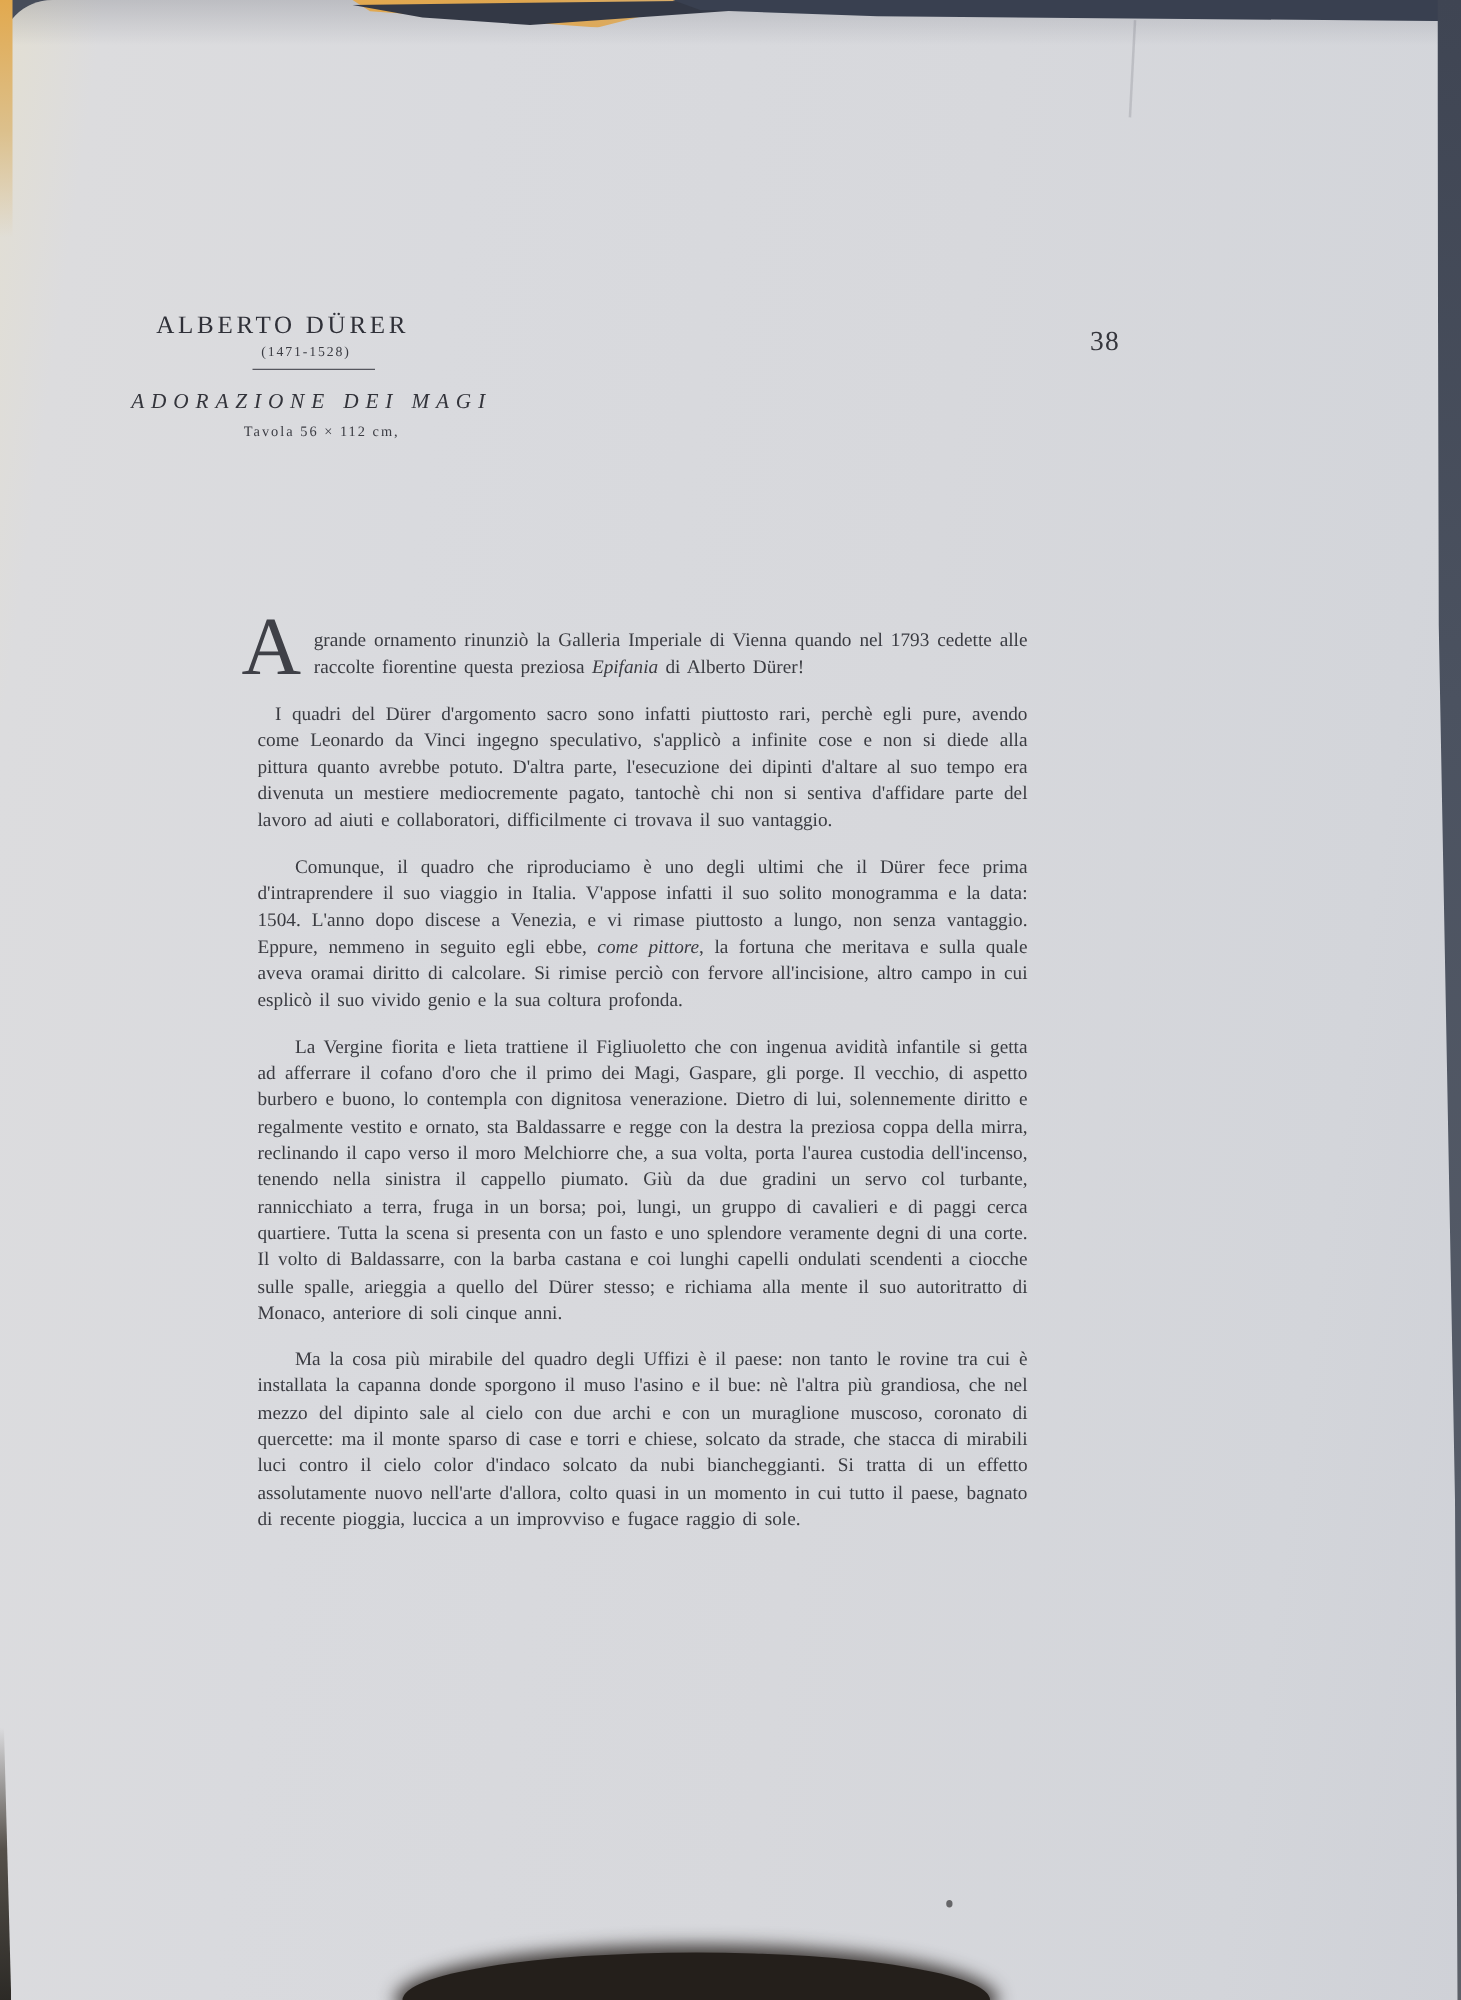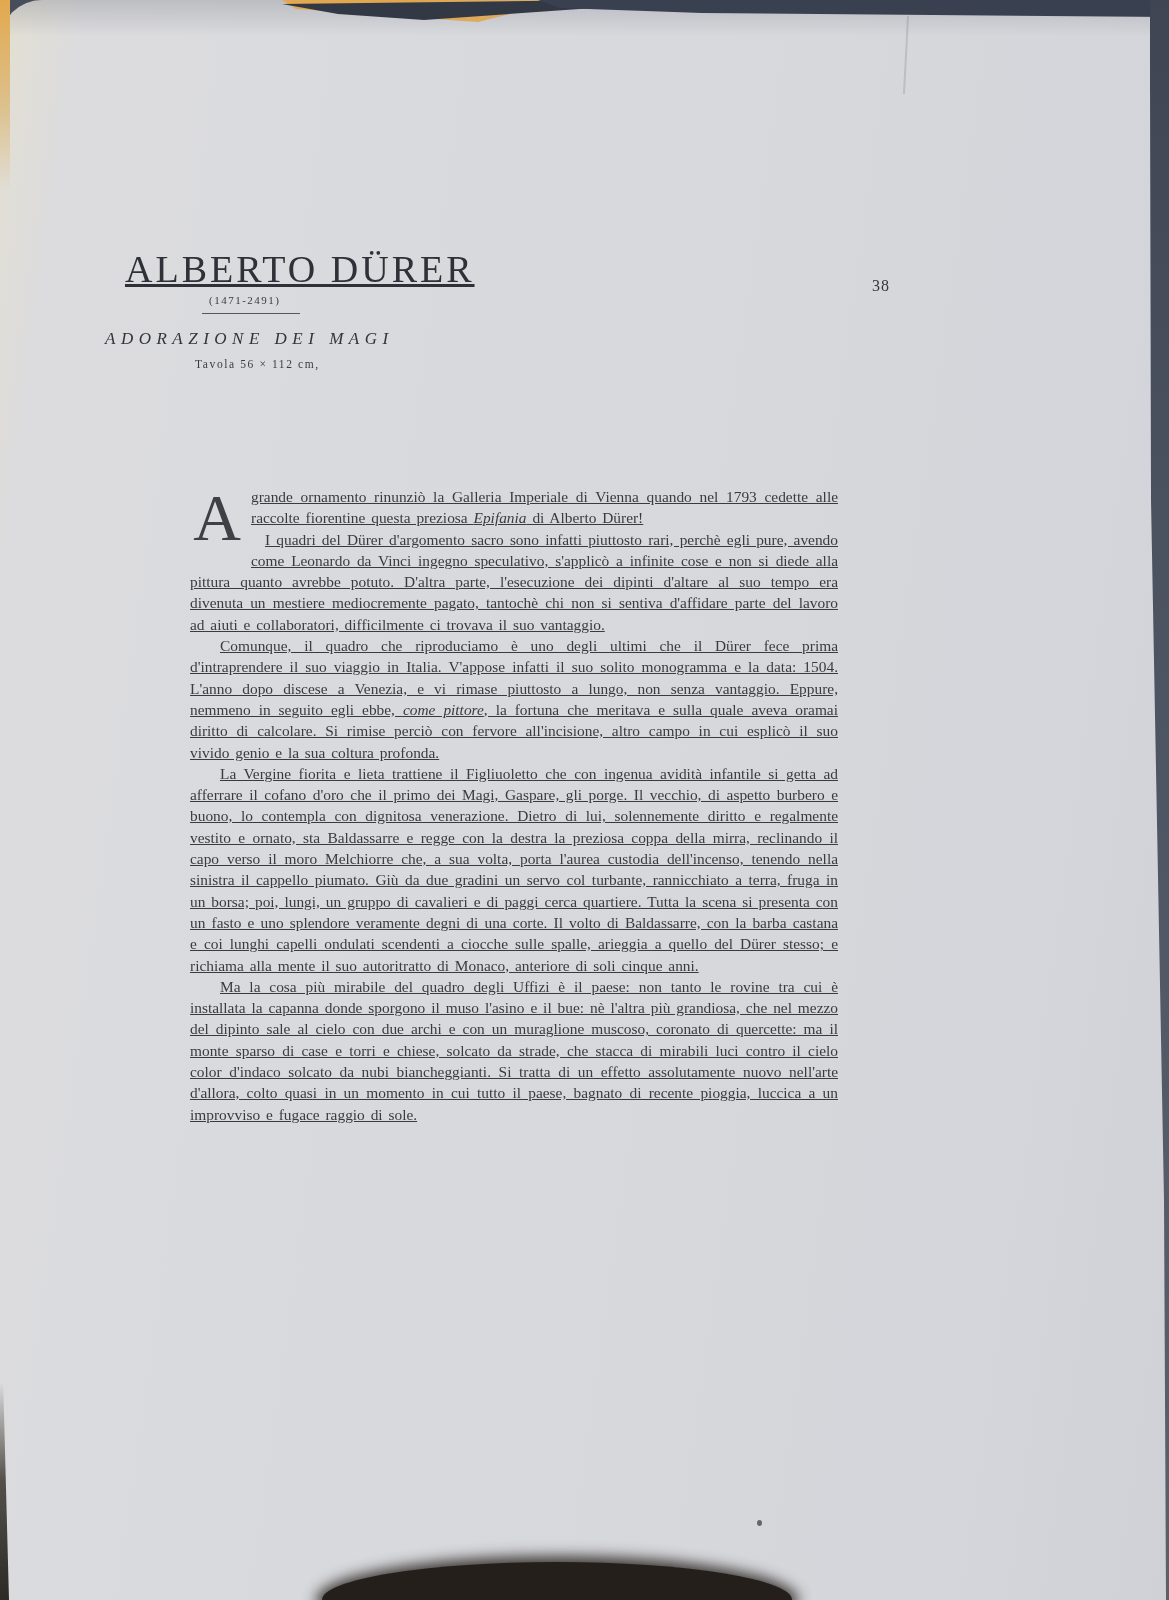--- a/index.html
+++ b/index.html
@@ -58,52 +58,52 @@
     position:absolute;left:905px;top:16px;width:2px;height:78px;
     background:rgba(60,60,72,.16);transform:rotate(3deg);
   }
   .dust-speck{
     position:absolute;left:757px;top:1520px;width:5px;height:6px;
     background:#4a4a4c;border-radius:50%;opacity:.8;
   }
 
   
   .header{position:absolute;left:125px;top:250px;color:#303139;}
-  .artist{font-size:38px;letter-spacing:3px;font-weight:400;line-height:1;white-space:nowrap;color:#2f3038;text-decoration:underline;}
+  .artist{font-size:20px;letter-spacing:3px;font-weight:400;line-height:1;white-space:nowrap;color:#2f3038;}
   .dates{font-size:11px;letter-spacing:1.5px;margin:6px 0 0 84px;color:#3a3b42;}
   .rule{width:98px;border:0;border-top:1.5px solid #55565e;margin:7px 0 0 77px;}
   .work-title{font-size:17px;letter-spacing:5.5px;margin:15px 0 0 -20px;white-space:nowrap;color:#33343b;font-style:italic;}
   .medium{font-size:11.5px;letter-spacing:1.6px;margin:9px 0 0 70px;color:#3a3b42;white-space:nowrap;}
-  .page-number{position:absolute;left:872px;top:277px;font-size:16px;color:#35363d;letter-spacing:1px;}
+  .page-number{position:absolute;left:872px;top:260px;font-size:22px;color:#35363d;letter-spacing:1px;}
 
   .article{
     position:absolute;left:190px;top:486px;width:648px;
     font-size:15.4px;line-height:21.3px;text-align:justify;
     color:#3a3b41;word-spacing:2px;
   }
-  .article p{margin:0;text-decoration:underline;}
+  .article p{margin:16px;}
   .drop-cap{
     float:left;font-size:66px;line-height:58px;width:50px;height:63px;
     margin:3px 9px 0 2px;color:#3f4047;text-align:center;font-weight:400;
   }
   .p-first{text-indent:0;}
   .p-second{text-indent:14px;}
   .p-indent{text-indent:30px;}
   .it{font-style:italic;}
 </style>
 </head>
 <body>
 
 <div class="scene">
 
   <div class="page">
 
     <div class="header">
       <div class="artist">ALBERTO DÜRER</div>
-      <div class="dates">(1471-2491)</div>
+      <div class="dates">(1471-1528)</div>
       <hr class="rule">
       <div class="work-title">ADORAZIONE DEI MAGI</div>
       <div class="medium">Tavola 56 × 112 cm,</div>
     </div>
 
     <div class="page-number">38</div>
 
     <div class="article">
       <span class="drop-cap">A</span>
       <p class="p-first"><span>grande ornamento rinunziò la Galleria Imperiale di Vienna quando nel 1793 cedette alle raccolte fiorentine questa preziosa </span><span class="it">Epifania</span><span> di Alberto Dürer!</span></p>

